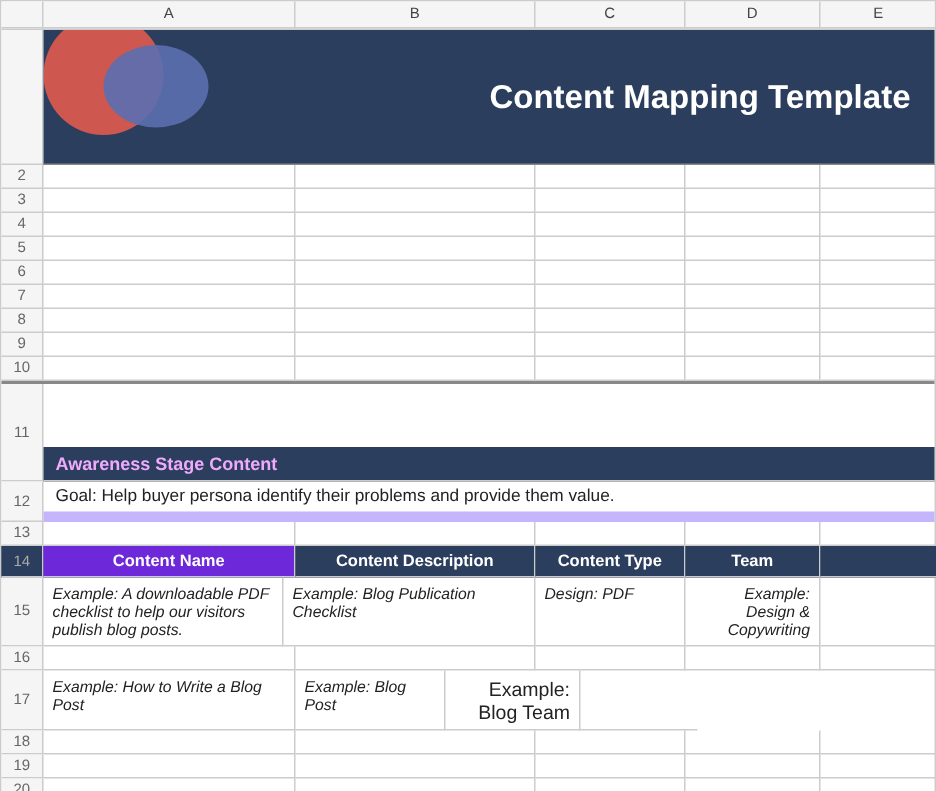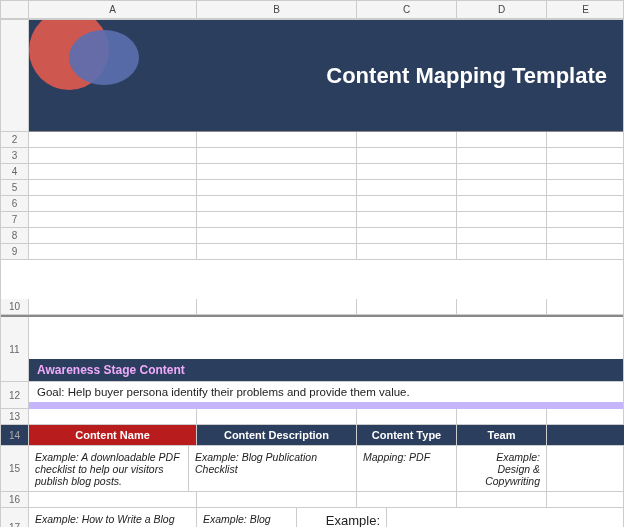--- a/index.html
+++ b/index.html
@@ -141,21 +141,21 @@
     <div class="col-header-num"></div>
     <div class="col-header col-a">A</div>
     <div class="col-header col-b">B</div>
     <div class="col-header col-c">C</div>
     <div class="col-header col-d">D</div>
     <div class="col-header col-e">E</div>
   </div>
 
   <div style="display:flex; width:100%;">
     <div class="row-num"></div>
-    <div style="flex:1; position:relative; height: 112px; background:#2c3e5d; border-bottom: 1px solid #888; display:flex; align-items:center; justify-content:flex-end; padding-right:16px; overflow:hidden;">
+    <div style="flex:1; position:relative; height: 90px; background:#2c3e5d; border-bottom: 1px solid #888; display:flex; align-items:center; justify-content:flex-end; padding-right:16px; overflow:hidden;">
 
       <div class="circle-red"></div>
       <div class="circle-blue"></div>
       <h1 style="color:#fff; font-size:22px; font-weight:bold; position:relative; z-index:2;">Content Mapping Template</h1>
     </div>
   </div>
 
   <div style="display:flex;">
       <div class="row-num">2</div>
       <div class="cell col-a" style="border-top:none;"></div>
@@ -213,21 +213,21 @@
       <div class="cell col-e"></div>
     </div>
   <div style="display:flex;">
       <div class="row-num">9</div>
       <div class="cell col-a"></div>
       <div class="cell col-b"></div>
       <div class="cell col-c"></div>
       <div class="cell col-d"></div>
       <div class="cell col-e"></div>
     </div>
-  <div style="display:flex;margin-top:39px;">
+  <div style="display:flex;">
       <div class="row-num">10</div>
       <div class="cell col-a"></div>
       <div class="cell col-b"></div>
       <div class="cell col-c"></div>
       <div class="cell col-d"></div>
       <div class="cell col-e"></div>
     </div>
 
   <div style="display:flex; border-top: 2px solid #888;">
     <div class="row-num">11</div>
@@ -243,32 +243,32 @@
       <div class="row-num">13</div>
       <div class="cell col-a"></div>
       <div class="cell col-b"></div>
       <div class="cell col-c"></div>
       <div class="cell col-d"></div>
       <div class="cell col-e"></div>
     </div>
 
   <div style="display:flex; background:#2c3e5d;">
     <div class="row-num" style="background:#2c3e5d; color:#aaa;">14</div>
-    <div class="cell col-a" style="background:#b91c1c; color:#fff; font-weight:bold; justify-content:center;">Content Name</div>
+    <div class="cell col-a" style="background:#6d28d9; color:#fff; font-weight:bold; justify-content:center;">Content Name</div>
     <div class="cell col-b" style="background:#2c3e5d; color:#fff; font-weight:bold; justify-content:center;">Content Description</div>
     <div class="cell col-c" style="background:#2c3e5d; color:#fff; font-weight:bold; justify-content:center;">Content Type</div>
     <div class="cell col-d" style="background:#2c3e5d; color:#fff; font-weight:bold; justify-content:center;">Team</div>
     <div class="cell col-e" style="background:#2c3e5d; border-right:none;"></div>
   </div>
 
   <div style="display:flex; min-height: 36px;">
     <div class="row-num">15</div>
     <div class="cell col-b" style="font-style:italic; font-size:10.5px; align-items:flex-start; padding-top:5px;">Example: A downloadable PDF checklist to help our visitors publish blog posts.</div>
     <div class="cell col-a" style="font-style:italic; font-size:10.5px; align-items:flex-start; padding-top:5px;">Example: Blog Publication Checklist</div>
-    <div class="cell col-c" style="font-style:italic; font-size:10.5px; align-items:flex-start; padding-top:5px;">Mapping: PDF</div>
+    <div class="cell col-c" style="font-style:italic; font-size:10.5px; align-items:flex-start; padding-top:5px;">Design: PDF</div>
     <div class="cell col-d" style="font-style:italic; font-size:10.5px; align-items:flex-start; padding-top:5px;">Example: Design &amp; Copywriting</div>
     <div class="cell col-e" style="border-right:none;"></div>
   </div>
   <div style="display:flex;">
       <div class="row-num">16</div>
       <div class="cell col-a"></div>
       <div class="cell col-b"></div>
       <div class="cell col-c"></div>
       <div class="cell col-d"></div>
       <div class="cell col-e" style="border-right:none;"></div>

